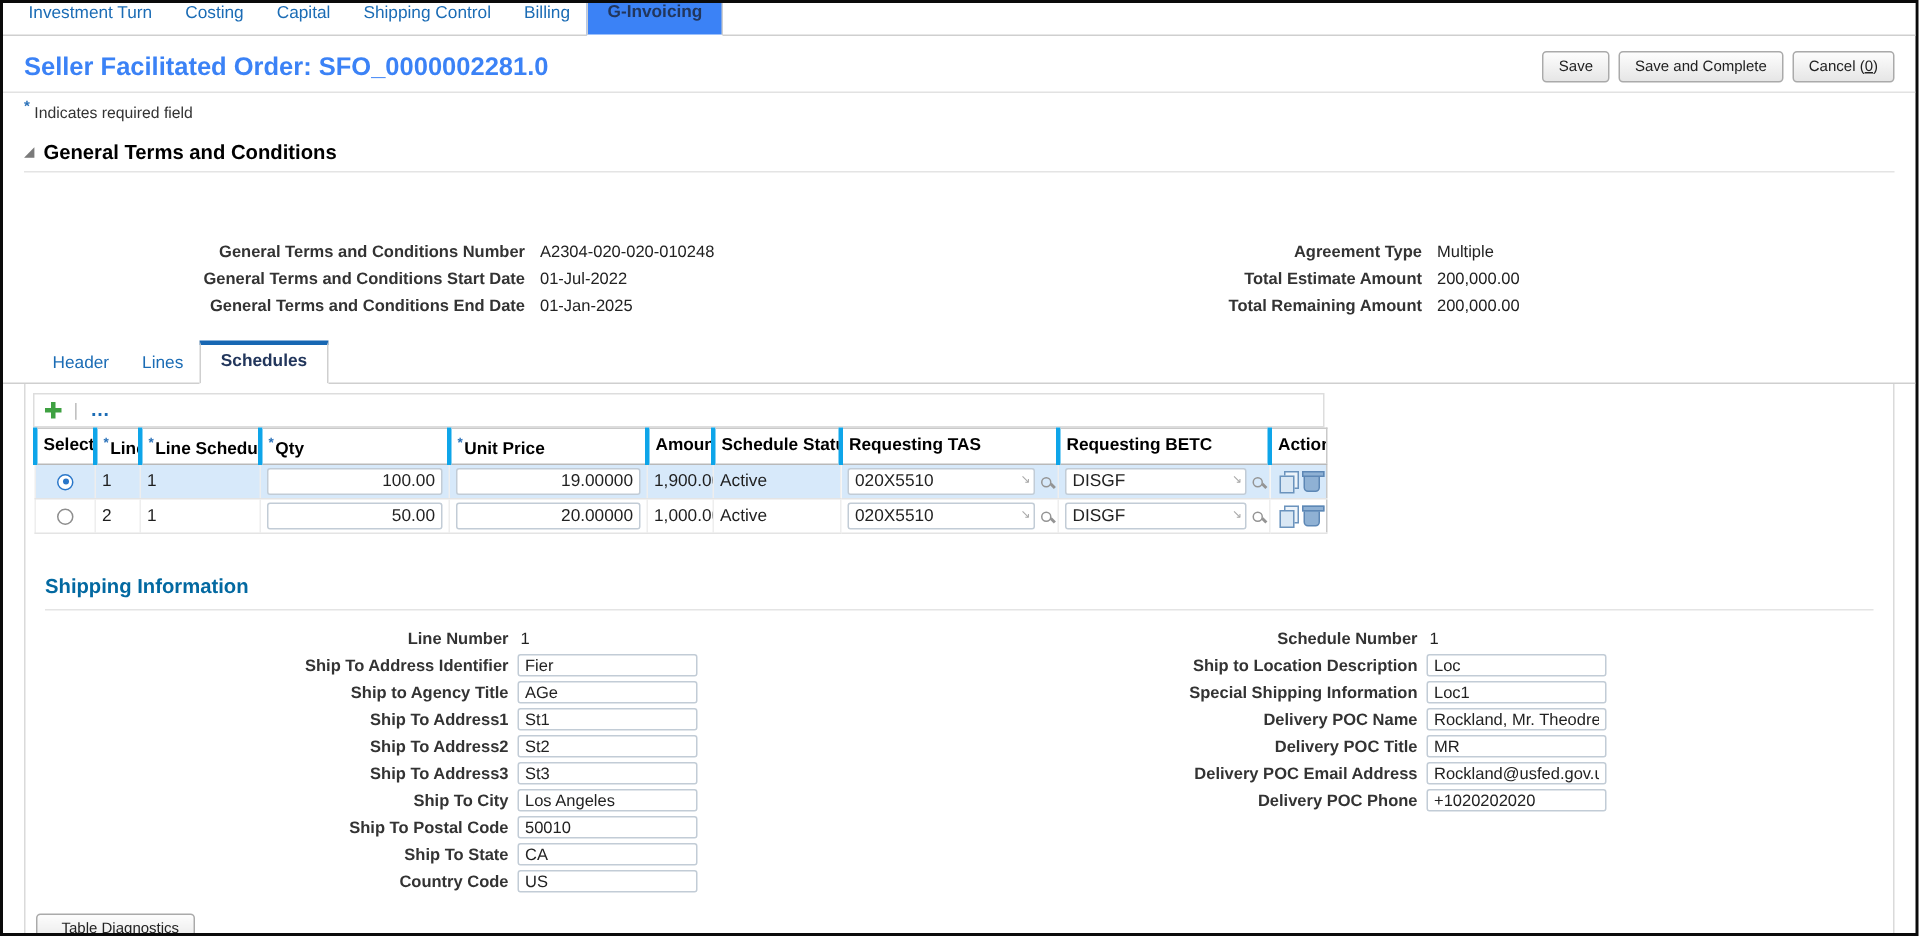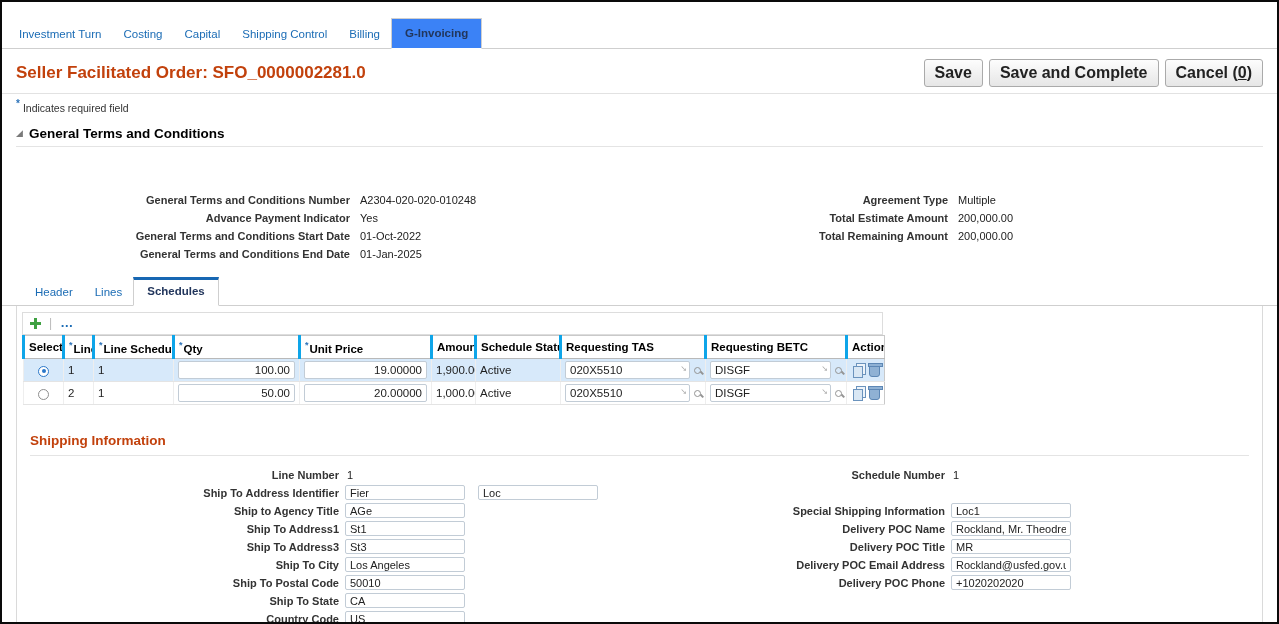--- a/index.html
+++ b/index.html
@@ -5,29 +5,29 @@
   * { margin:0; padding:0; box-sizing:border-box; }
   html,body { background:#fff; }
   body {
     width:1279px; height:624px;
     border:2px solid #0a0a0a;
     font-family:"Liberation Sans","DejaVu Sans",sans-serif;
     color:#1e1e1e; overflow:hidden; position:relative;
   }
 
   
-  .tabbar { display:flex; align-items:flex-end; height:47px; border-bottom:1px solid #cfcfcf; padding-left:6px; background:#fff; }
+  .tabbar { display:flex; align-items:flex-end; height:22px; border-bottom:1px solid #cfcfcf; padding-left:6px; background:#fff; }
   .ttab { font-size:11.5px; color:#1b6cb5; padding:8px 11px 8px; cursor:pointer; white-space:nowrap; }
   .ttab.active { font-weight:bold; color:#22365c; background:#3b82f6; border:1px solid #cfcfcf; border-bottom:1px solid #fff; margin-bottom:-1px; padding:8px 13px 9px; }
 
   
   .header-row { display:flex; justify-content:space-between; align-items:center; padding:10px 14px 4px 14px; }
-  .page-title { font-size:17px; font-weight:bold; color:#c2410c; }
+  .page-title { font-size:17px; font-weight:bold; color:#3b82f6; }
   .btn-group { display:flex; gap:6px; }
-  .btn { font-size:16px; font-weight:bold; color:#222; background:linear-gradient(#fdfdfd,#e6e6e6); border:1px solid #aaa; border-radius:3px; padding:4px 10px; cursor:pointer; white-space:nowrap; }
+  .btn { font-size:10px; font-weight:normal; color:#222; background:linear-gradient(#fdfdfd,#e6e6e6); border:1px solid #aaa; border-radius:3px; padding:4px 10px; cursor:pointer; white-space:nowrap; }
   .hdr-rule { border:none; border-top:1px solid #e2e2e2; margin:2px 0 0 0; }
   .req-note { padding:4px 14px 2px; font-size:10.5px; color:#333; }
   .star { color:#2b72b9; font-weight:bold; font-size:10px; vertical-align:super; margin-right:3px; }
 
   
   .section { padding:0 14px; }
   .sec-head { display:flex; align-items:center; gap:6px; margin-top:10px; }
   .collapse-glyph { color:#7a7a7a; font-size:9px; line-height:9px; }
   .sec-title { font-size:13.5px; font-weight:bold; color:#000; }
   .sec-rule { border:none; border-top:1px solid #e4e4e4; margin:5px 0 8px 0; }
@@ -74,21 +74,21 @@
   .radio.checked::after { content:""; position:absolute; left:2.5px; top:2.5px; width:4px; height:4px; border-radius:50%; background:#2a77c9; }
   .act-icons { display:flex; gap:7px; align-items:center; padding-left:2px; }
   .icon-copy { position:relative; width:9px; height:11px; display:inline-block; cursor:pointer; }
   .icon-copy::before { content:""; position:absolute; left:3px; top:-2px; width:8px; height:10px; border:1px solid #6b93bd; background:#eef4fa; }
   .icon-copy::after { content:""; position:absolute; left:0; top:1px; width:8px; height:10px; border:1px solid #6b93bd; background:#d9e7f4; }
   .icon-trash { position:relative; display:inline-block; width:11px; height:11px; background:#8fb1d4; border:1px solid #5d87b5; border-radius:1px 1px 3px 3px; margin-top:2px; cursor:pointer; }
   .icon-trash::before { content:""; position:absolute; top:-4px; left:-2px; width:13px; height:2px; background:#8fb1d4; border:1px solid #5d87b5; }
 
   
   .ship-head { margin:26px 8px 0 8px; }
-  .ship-title { font-size:13.5px; font-weight:bold; color:#c2410c; }
+  .ship-title { font-size:13.5px; font-weight:bold; color:#0369a1; }
   .ship-rule { border:none; border-top:1px solid #e4e4e4; margin:6px 8px 10px 8px; }
   .ship-cols { display:flex; padding-left:8px; }
   .ship-left { width:442px; }
   .ship-right { flex:1; }
   .srow { display:flex; align-items:center; margin-bottom:1px; height:17px; }
   .ship-left .flabel { width:309px; }
   .ship-right .flabel { width:473px; }
   .sinput { width:120px; height:15px; border:1px solid #c2ccd6; border-radius:2px; font-size:11px; font-family:inherit; padding:0 4px; margin-left:6px; color:#222; background:#fff; }
   .stext { font-size:11px; color:#222; margin-left:8px; }
   .diag-btn { margin:12px 16px 2px 2px;padding-left:16px; }
@@ -124,26 +124,22 @@
     <span class="sec-title">General Terms and Conditions</span>
   </div>
   <hr class="sec-rule">
   <div class="gtc-cols">
     <div class="gtc-left">
       <div class="frow">
           <span class="flabel">General Terms and Conditions Number</span>
           <span class="fvalue">A2304-020-020-010248</span>
         </div>
       <div class="frow">
-          <span class="flabel">Advance Payment Indicator</span>
-          <span class="fvalue">Yes</span>
-        </div>
-      <div class="frow">
           <span class="flabel">General Terms and Conditions Start Date</span>
-          <span class="fvalue">01-Oct-2022</span>
+          <span class="fvalue">01-Jul-2022</span>
         </div>
       <div class="frow">
           <span class="flabel">General Terms and Conditions End Date</span>
           <span class="fvalue">01-Jan-2025</span>
         </div>
     </div>
     <div class="gtc-right">
       <div class="frow">
           <span class="flabel">Agreement Type</span>
           <span class="fvalue">Multiple</span>
@@ -274,20 +270,24 @@
         </div>
       <div class="srow">
           <span class="flabel">Ship to Agency Title</span>
           <input class="sinput" value="AGe" style="">
         </div>
       <div class="srow">
           <span class="flabel">Ship To Address1</span>
           <input class="sinput" value="St1" style="">
         </div>
       <div class="srow">
+          <span class="flabel">Ship To Address2</span>
+          <input class="sinput" value="St2" style="">
+        </div>
+      <div class="srow">
           <span class="flabel">Ship To Address3</span>
           <input class="sinput" value="St3" style="">
         </div>
       <div class="srow">
           <span class="flabel">Ship To City</span>
           <input class="sinput" value="Los Angeles" style="">
         </div>
       <div class="srow">
           <span class="flabel">Ship To Postal Code</span>
           <input class="sinput" value="50010" style="">
@@ -300,20 +300,21 @@
           <span class="flabel">Country Code</span>
           <input class="sinput" value="US" style="">
         </div>
     </div>
     <div class="ship-right">
       <div class="srow">
           <span class="flabel">Schedule Number</span>
           <span class="stext">1</span>
         </div>
       <div class="srow">
+          <span class="flabel">Ship to Location Description</span>
           <input class="sinput" value="Loc" style="">
         </div>
       <div class="srow">
           <span class="flabel">Special Shipping Information</span>
           <input class="sinput" value="Loc1" style="">
         </div>
       <div class="srow">
           <span class="flabel">Delivery POC Name</span>
           <input class="sinput" value="Rockland, Mr. Theodre C." style="">
         </div>

